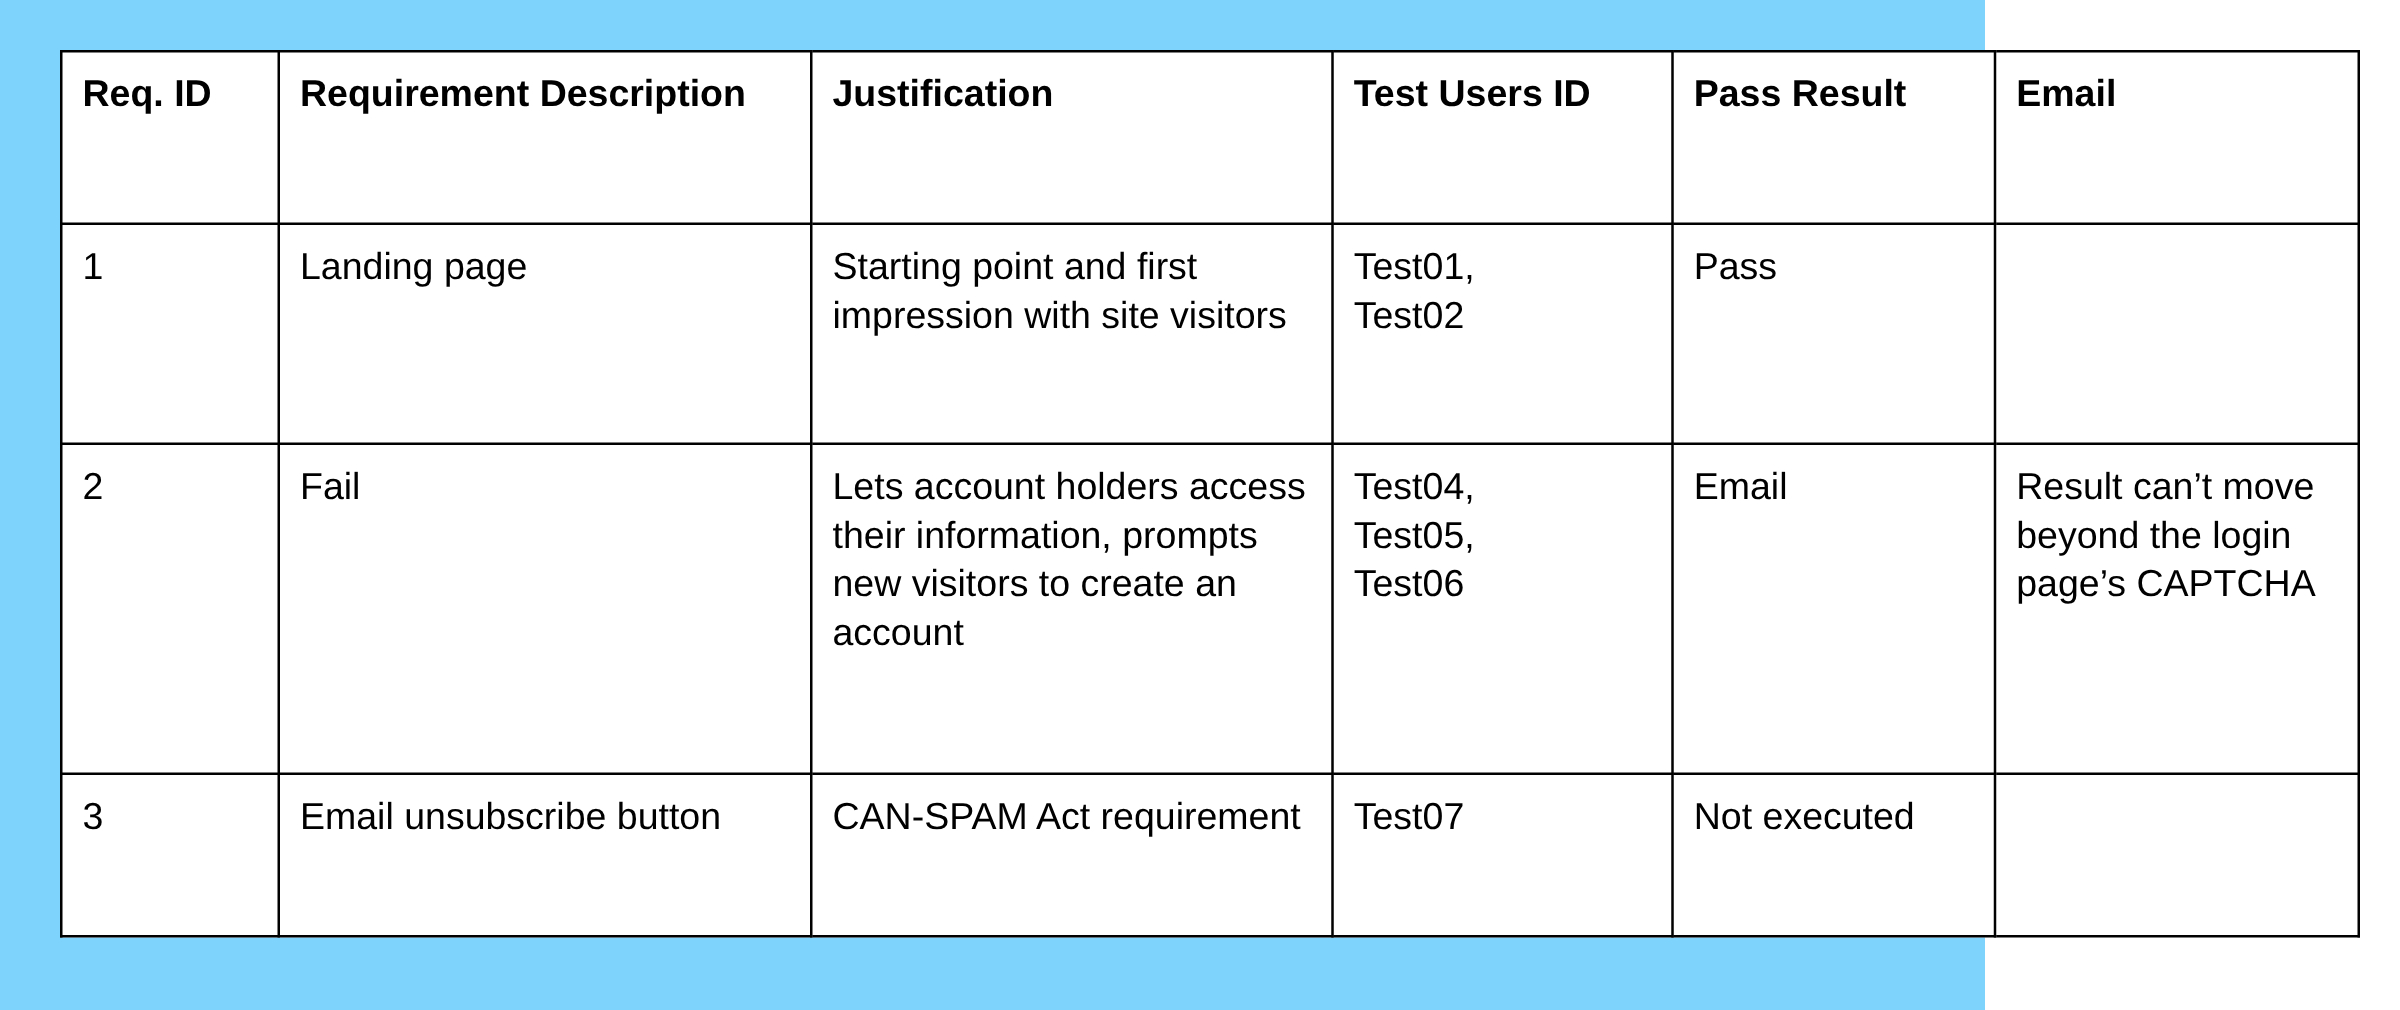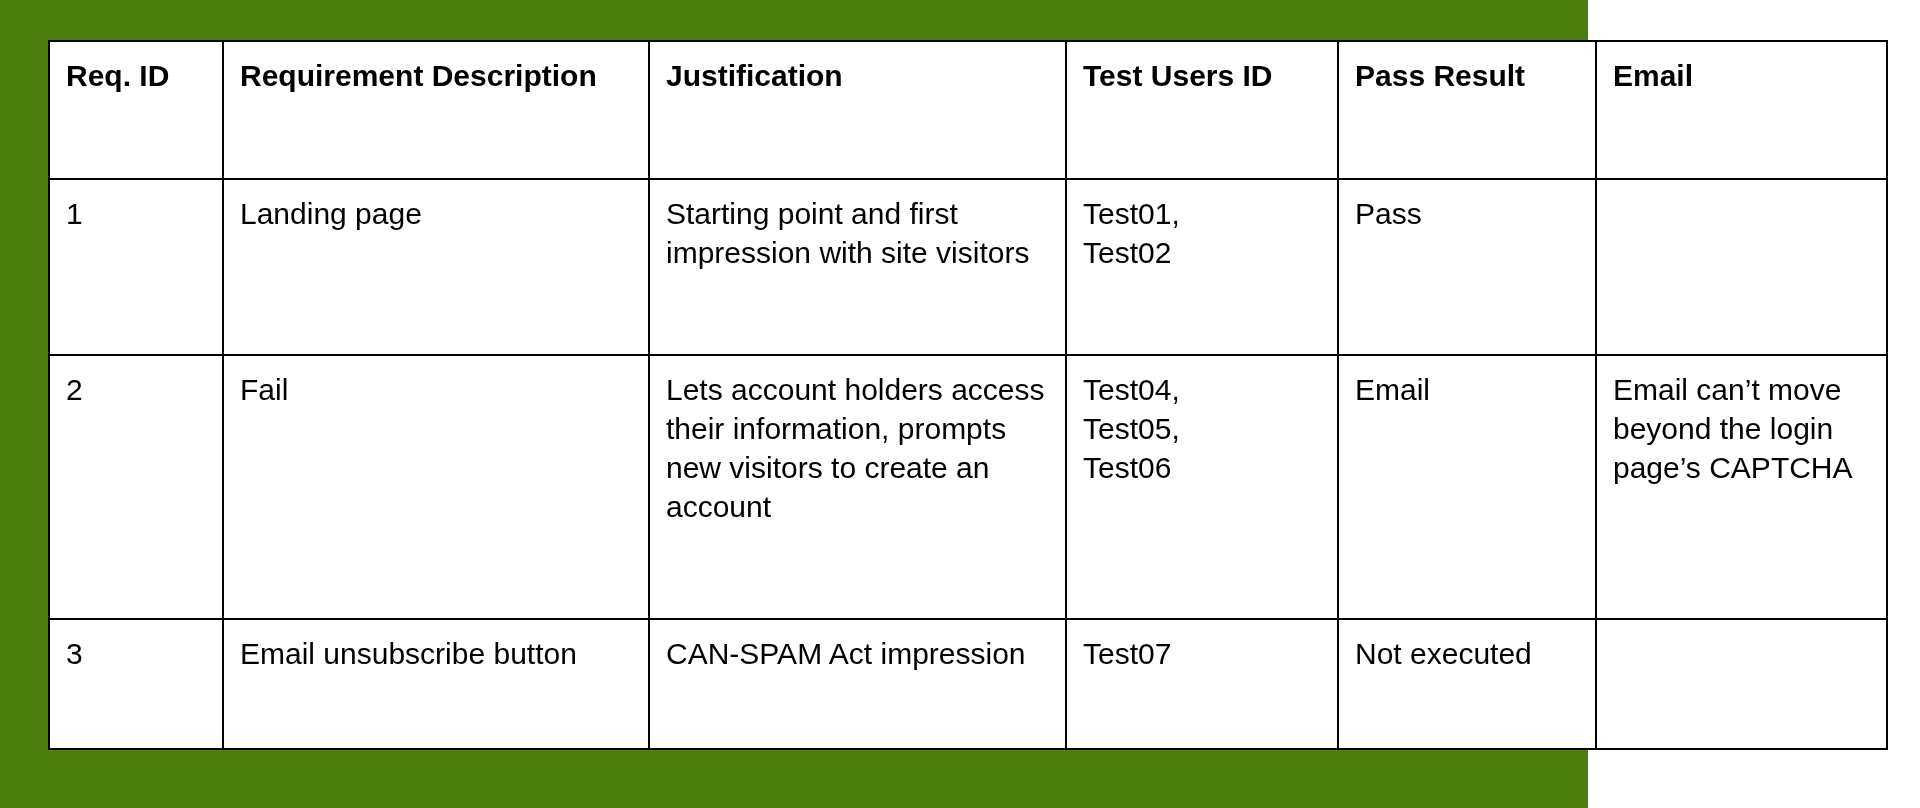--- a/index.html
+++ b/index.html
@@ -12,21 +12,21 @@
     height: 808px;
     font-family: "Liberation Sans", sans-serif;
     color: #000000;
     overflow: hidden;
   }
 
   #page {
     position: relative;
     width: 1588px;
     height: 808px;
-    background: #4d7c0f;
+    background: #7dd3fc;
   }
 
   #traceability-table {
     position: absolute;
     left: 48px;
     top: 40px;
     width: 1838px;
     border-collapse: collapse;
     table-layout: fixed;
     background: #ffffff;
@@ -143,33 +143,33 @@
         </td>
         <td>
           <span class="cell-text">Test04,
 Test05,
 Test06</span>
         </td>
         <td>
           <span class="cell-text">Email</span>
         </td>
         <td>
-          <span class="cell-text">Email can’t move beyond the login page’s CAPTCHA</span>
+          <span class="cell-text">Result can’t move beyond the login page’s CAPTCHA</span>
         </td>
       </tr>
 
       <tr class="row-3">
         <td>
           <span class="cell-text">3</span>
         </td>
         <td>
           <span class="cell-text">Email unsubscribe button</span>
         </td>
         <td>
-          <span class="cell-text">CAN-SPAM Act impression</span>
+          <span class="cell-text">CAN-SPAM Act requirement</span>
         </td>
         <td>
           <span class="cell-text">Test07</span>
         </td>
         <td>
           <span class="cell-text">Not executed</span>
         </td>
         <td>
           <span class="cell-text"></span>
         </td>

